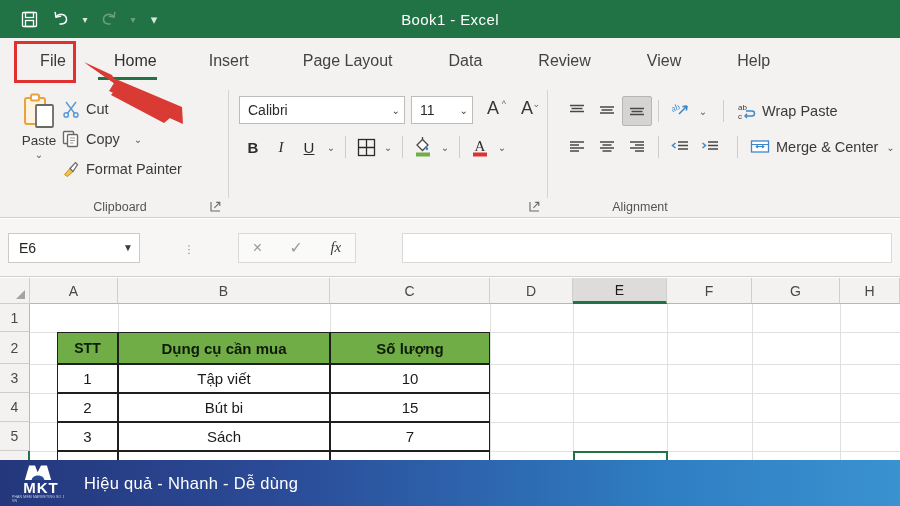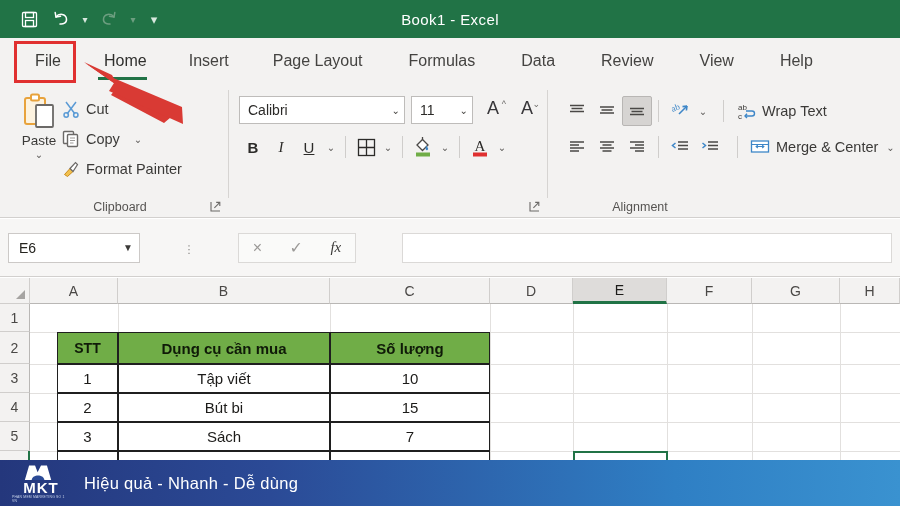--- a/index.html
+++ b/index.html
@@ -37,21 +37,21 @@
   }
 
   
   .tabbar {
     position: absolute; top: 38px; left: 0; width: 900px; height: 48px;
     background: #f3f2f1;
     display: flex; align-items: center;
   }
   .tab {
     font-size: 16px; color: #444341;
-    padding: 0 0 2px 6px; position: relative;
+    padding: 0 0 2px 16px; position: relative;
     display: flex; align-items: center; height: 44px;
   }
   .tab-file {
     margin-left: 14px; width: 62px; justify-content: center;
     border: 3px solid #e03030; height: 42px; background: #f3f2f1;
     color: #3a3a38;
   }
   .tab-home { margin-left: 22px; color: #2f2f2d; }
   .tab-home::after {
     content: ""; position: absolute; left: 0; right: 0; bottom: 4px;
@@ -277,23 +277,20 @@
       <span>File</span>
     </div>
     <div class="tab tab-home">
       <span>Home</span>
     </div>
     <div class="tab tab-insert">
       <span>Insert</span>
     </div>
     <div class="tab tab-pagelayout">
       <span>Page Layout</span>
-    </div>
-    <div class="tab tab-formulas">
-      <span>Formulas</span>
     </div>
     <div class="tab tab-data">
       <span>Data</span>
     </div>
     <div class="tab tab-review">
       <span>Review</span>
     </div>
     <div class="tab tab-view">
       <span>View</span>
     </div>
@@ -451,21 +448,21 @@
         </div>
         <div class="abtn caret">⌄</div>
         <div class="vsep" style="margin:0 12px;"></div>
         <div class="wrap-item">
           <svg width="20" height="20" viewBox="0 0 20 20">
             <text x="2" y="9" font-size="8" fill="#3a3937" font-family="Liberation Sans, sans-serif">ab</text>
             <text x="2" y="18" font-size="8" fill="#3a3937" font-family="Liberation Sans, sans-serif">c</text>
             <path d="M9 15 h7 a2.5 2.5 0 0 0 0-5 h-6" fill="none" stroke="#3e87c8" stroke-width="1.4"></path>
             <path d="M11 12.7 L9 15 L11 17" fill="none" stroke="#3e87c8" stroke-width="1.4"></path>
           </svg>
-          <span class="lbl">Wrap Text</span>
+          <span class="lbl">Wrap Paste</span>
         </div>
       </div>
 
       <div class="al-row2">
         <div class="abtn">
           <svg width="18" height="16" viewBox="0 0 18 16" stroke="#4a4846" stroke-width="1.5">
             <path d="M2 3 H16 M2 6 H11 M2 9 H16 M2 12 H11"></path>
           </svg>
         </div>
         <div class="abtn">

